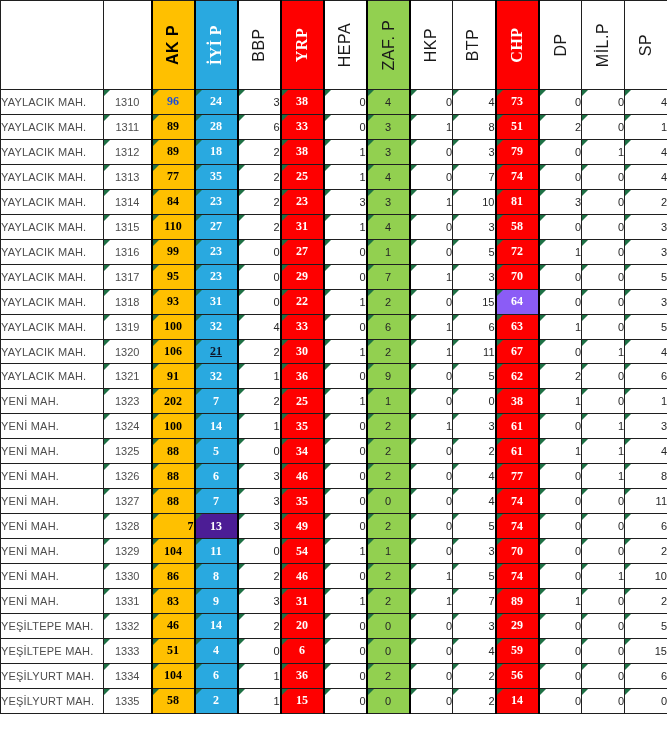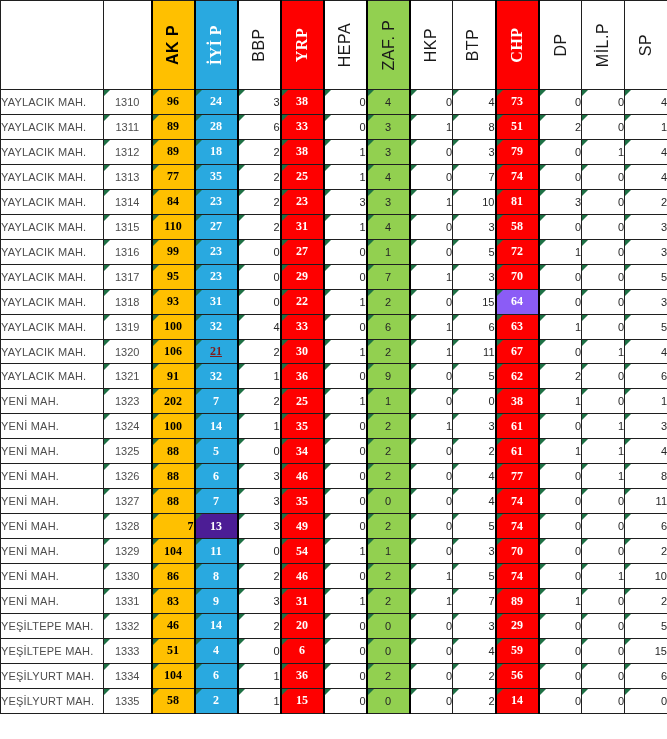--- a/index.html
+++ b/index.html
@@ -133,21 +133,21 @@
             <div class="rot hf-sans">
               <span>SP</span>
             </div>
           </th>
         </tr>
     </thead>
     <tbody id="tbody">
         <tr>
           <td class="name">YAYLACIK MAH.</td>
           <td class="precinct tri">1310</td>
-          <td class="tri val-center v-bold-serif thick" style="background: rgb(255, 192, 0); color: #000000;">96</td>
+          <td class="tri val-center v-bold-serif thick" style="background: rgb(255, 192, 0); color: #1d4ed8;">96</td>
           <td class="tri val-center v-bold-serif thick" style="background: rgb(41, 169, 224); color: rgb(255, 255, 255);">24</td>
           <td class="tri val-right" style="background: rgb(255, 255, 255); color: rgb(38, 38, 38);">3</td>
           <td class="tri val-center v-bold-serif thick" style="background: rgb(254, 0, 0); color: rgb(255, 255, 255);">38</td>
           <td class="tri val-right" style="background: rgb(255, 255, 255); color: rgb(38, 38, 38);">0</td>
           <td class="tri val-center thick" style="background: rgb(146, 208, 80); color: rgb(38, 38, 38);">4</td>
           <td class="tri val-right" style="background: rgb(255, 255, 255); color: rgb(38, 38, 38);">0</td>
           <td class="tri val-right" style="background: rgb(255, 255, 255); color: rgb(38, 38, 38);">4</td>
           <td class="tri val-center v-bold-serif thick" style="background: rgb(254, 0, 0); color: rgb(255, 255, 255);">73</td>
           <td class="tri val-right" style="background: rgb(255, 255, 255); color: rgb(38, 38, 38);">0</td>
           <td class="tri val-right" style="background: rgb(255, 255, 255); color: rgb(38, 38, 38);">0</td>
@@ -294,21 +294,21 @@
           <td class="tri val-right" style="background: rgb(255, 255, 255); color: rgb(38, 38, 38);">6</td>
           <td class="tri val-center v-bold-serif thick" style="background: rgb(254, 0, 0); color: rgb(255, 255, 255);">63</td>
           <td class="tri val-right" style="background: rgb(255, 255, 255); color: rgb(38, 38, 38);">1</td>
           <td class="tri val-right" style="background: rgb(255, 255, 255); color: rgb(38, 38, 38);">0</td>
           <td class="tri val-right" style="background: rgb(255, 255, 255); color: rgb(38, 38, 38);">5</td>
         </tr>
         <tr>
           <td class="name">YAYLACIK MAH.</td>
           <td class="precinct tri">1320</td>
           <td class="tri val-center v-bold-serif thick" style="background: rgb(255, 192, 0); color: rgb(0, 0, 0);">106</td>
-          <td class="tri val-center v-bold-serif thick" style="background: rgb(41, 169, 224); color: #7f1d1d; text-decoration: underline;">21</td>
+          <td class="tri val-center v-bold-serif thick" style="background: rgb(41, 169, 224); color: #0f172a; text-decoration: underline;">21</td>
           <td class="tri val-right" style="background: rgb(255, 255, 255); color: rgb(38, 38, 38);">2</td>
           <td class="tri val-center v-bold-serif thick" style="background: rgb(254, 0, 0); color: rgb(255, 255, 255);">30</td>
           <td class="tri val-right" style="background: rgb(255, 255, 255); color: rgb(38, 38, 38);">1</td>
           <td class="tri val-center thick" style="background: rgb(146, 208, 80); color: rgb(38, 38, 38);">2</td>
           <td class="tri val-right" style="background: rgb(255, 255, 255); color: rgb(38, 38, 38);">1</td>
           <td class="tri val-right" style="background: rgb(255, 255, 255); color: rgb(38, 38, 38);">11</td>
           <td class="tri val-center v-bold-serif thick" style="background: rgb(254, 0, 0); color: rgb(255, 255, 255);">67</td>
           <td class="tri val-right" style="background: rgb(255, 255, 255); color: rgb(38, 38, 38);">0</td>
           <td class="tri val-right" style="background: rgb(255, 255, 255); color: rgb(38, 38, 38);">1</td>
           <td class="tri val-right" style="background: rgb(255, 255, 255); color: rgb(38, 38, 38);">4</td>

